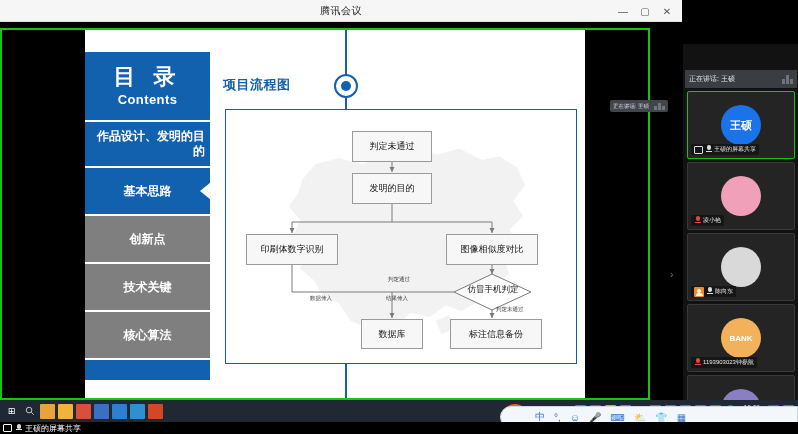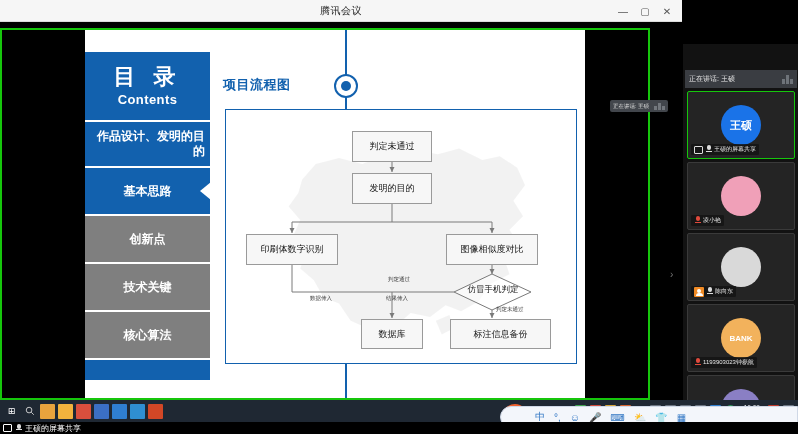--- a/index.html
+++ b/index.html
@@ -253,21 +253,21 @@
         <div class="fbox" style="left:220px; top:124px; width:92px; height:31px;">
           <span>图像相似度对比</span>
         </div>
         <div style="position:absolute; left:228px; top:174px; width:78px; text-align:center;
                     font-family:'DejaVu Serif','Liberation Serif',serif; font-size:8.5px; color:#111;">
           <span>仿冒手机判定</span>
         </div>
         <div class="fbox" style="left:135px; top:209px; width:62px; height:30px;">
           <span>数据库</span>
         </div>
-        <div class="fbox" style="left:224px; top:209px; width:101px; height:30px;text-align:center;">
+        <div class="fbox" style="left:224px; top:209px; width:92px; height:30px;text-align:center;">
           <span>标注信息备份</span>
         </div>
 
         <div class="flbl" style="left:162px; top:166px;">判定通过</div>
         <div class="flbl" style="left:270px; top:196px;">判定未通过</div>
         <div class="flbl" style="left:84px; top:185px;">数据传入</div>
         <div class="flbl" style="left:160px; top:185px;">结果传入</div>
 
       </div>
     </div>

